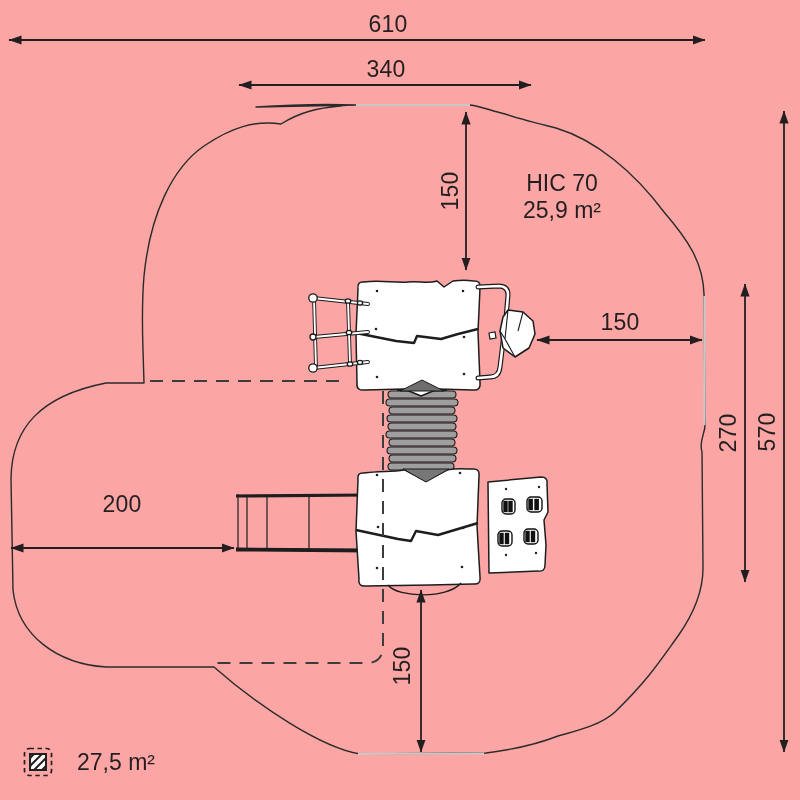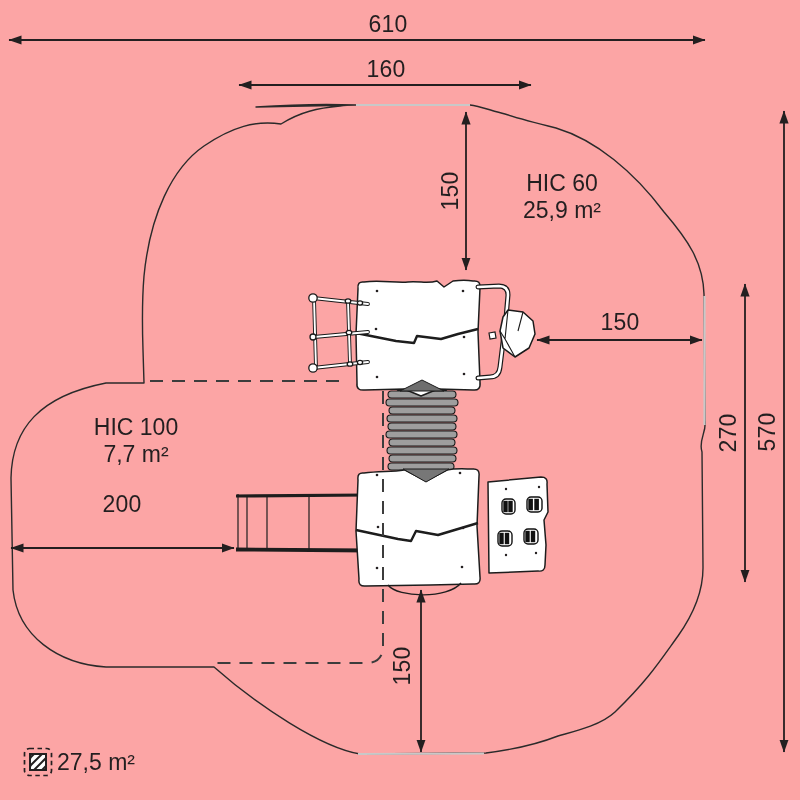--- a/index.html
+++ b/index.html
@@ -12,21 +12,21 @@
     position:absolute; transform:translate(-50%,-50%);
     font-size:23px; color:#231f20; white-space:nowrap; letter-spacing:.2px;
   }
   .lbl.rot { transform:translate(-50%,-50%) rotate(-90deg); }
   .zone {
     position:absolute; transform:translate(-50%,-50%);
     text-align:center; font-size:23px; line-height:1.18; color:#231f20; white-space:nowrap;
   }
   .zone span { display:block; }
   .legend {
-    position:absolute; left:23px; top:747px; display:flex; align-items:center; gap:4px;
+    position:absolute; left:23px; top:747px; display:flex; align-items:center; gap:24px;
     font-size:23px; color:#231f20;
   }
 </style>
 </head>
 <body>
 
 <div class="canvas">
 
   <svg class="plan" width="800" height="800" viewBox="0 0 800 800">
     <defs>
@@ -213,35 +213,31 @@
       <line x1="466" y1="112" x2="466" y2="270" marker-start="url(#ah)" marker-end="url(#ah)"></line>
       <line x1="537" y1="340" x2="702" y2="340" marker-start="url(#ah)" marker-end="url(#ah)"></line>
       <line x1="745" y1="284" x2="745" y2="582" marker-start="url(#ah)" marker-end="url(#ah)"></line>
       <line x1="784" y1="111" x2="784" y2="752" marker-start="url(#ah)" marker-end="url(#ah)"></line>
       <line x1="11" y1="548" x2="234" y2="548" marker-start="url(#ah)" marker-end="url(#ah)"></line>
       <line x1="421" y1="590" x2="421" y2="752" marker-start="url(#ah)" marker-end="url(#ah)"></line>
     </g>
   </svg>
 
   <div class="lbl" style="left:388px;top:24px">610</div>
-  <div class="lbl" style="left:386px;top:69px">160</div>
+  <div class="lbl" style="left:386px;top:69px">340</div>
   <div class="lbl rot" style="left:450px;top:191px">150</div>
   <div class="lbl" style="left:620px;top:322px">150</div>
   <div class="lbl rot" style="left:728px;top:433px">270</div>
   <div class="lbl rot" style="left:767px;top:432px">570</div>
   <div class="lbl" style="left:122px;top:504px">200</div>
   <div class="lbl rot" style="left:402px;top:666px">150</div>
 
   <div class="zone" style="left:562px;top:197px">
-    <span>HIC 60</span>
+    <span>HIC 70</span>
     <span>25,9 m²</span>
-  </div>
-  <div class="zone" style="left:136px;top:441px">
-    <span>HIC 100</span>
-    <span>7,7 m²</span>
   </div>
 
   <div class="legend">
     <svg width="30" height="30" viewBox="0 0 30 30">
       <rect x="1.5" y="1.5" width="27" height="27" rx="5" fill="none" stroke="#231f20" stroke-width="1.7" stroke-dasharray="4.5 3.5"></rect>
       <rect x="7" y="7" width="16" height="16" fill="#ffffff" stroke="#231f20" stroke-width="2"></rect>
       <g clip-path="url(#hatchclip2)" stroke="#231f20" stroke-width="2">
         <clipPath id="hatchclip2">
             <rect x="8" y="8" width="14" height="14"></rect>
           </clipPath>

